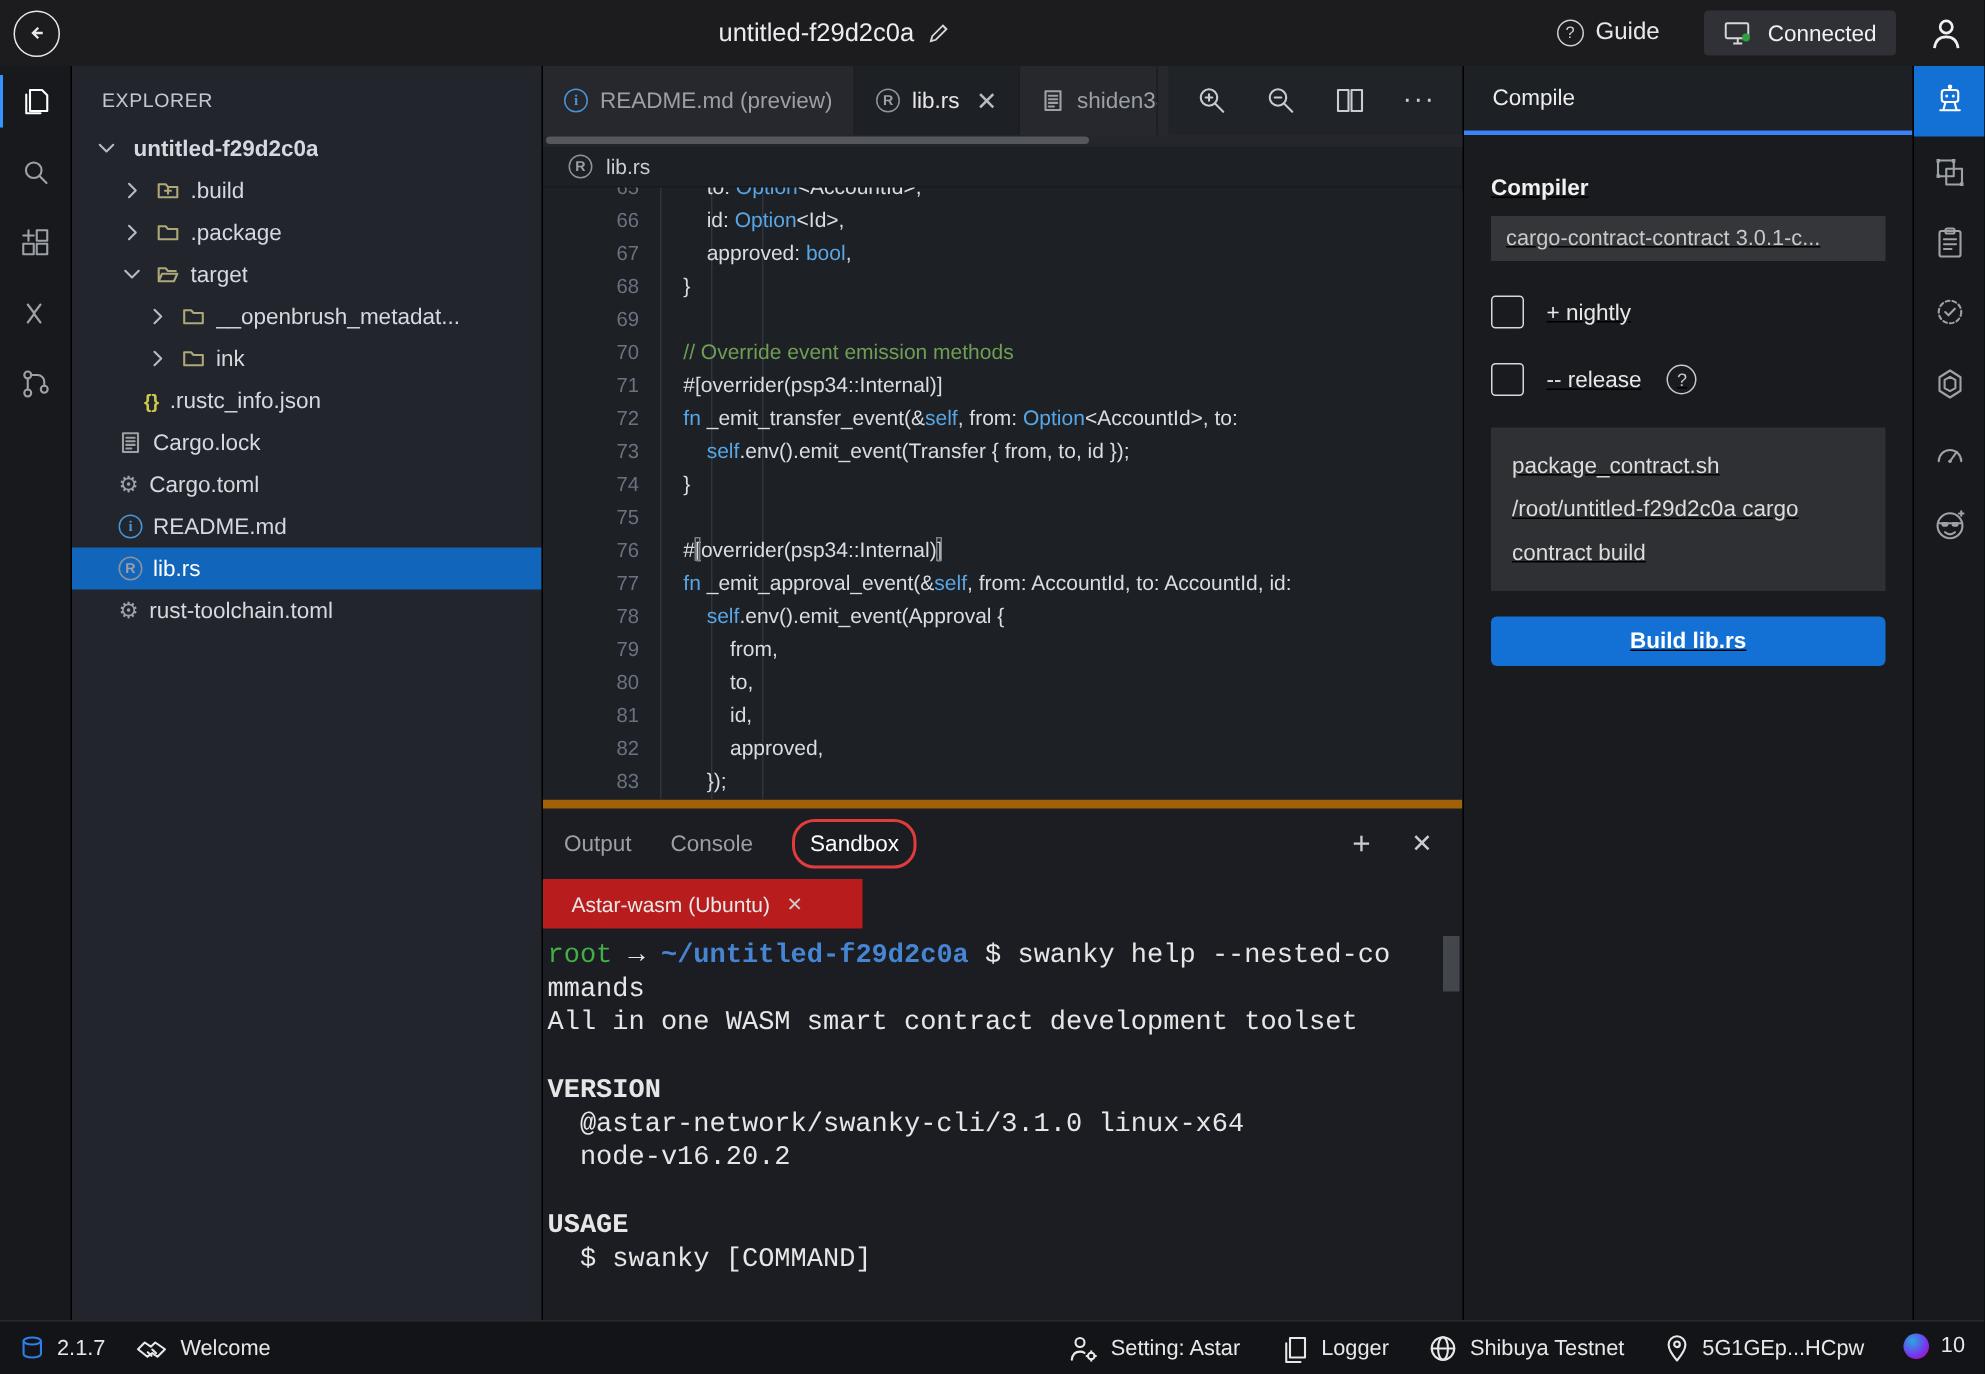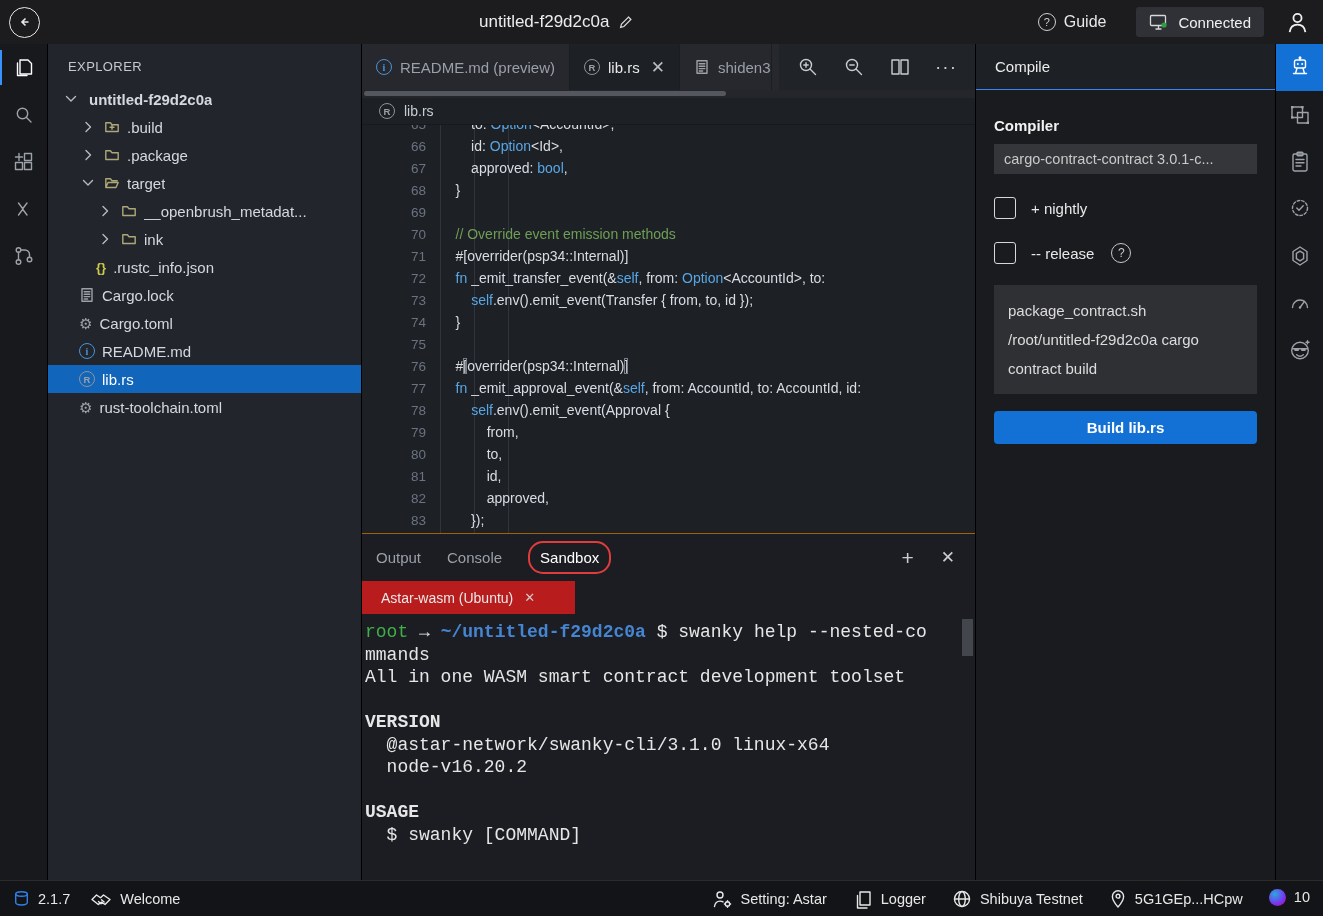--- a/index.html
+++ b/index.html
@@ -54,41 +54,41 @@
   .guide-v { position:absolute; top:0; bottom:0; width:1px; background:#30353d; }
   .code-rows { margin-top:-12px; position:relative; }
   .crow { height:22px; display:flex; align-items:center; }
   .lnum { width:64px; text-align:right; color:#6b7280; flex-shrink:0; font-size:13.5px; }
   .lcode { margin-left:14px; white-space:pre; color:#d8dce3; }
   .lcode .k { color:#58a6e6; }
   .lcode .c { color:#6f9e55; }
   .lcode .bm { outline:1px solid #7a7f87; outline-offset:-1px; }
 
   
-  .panel { height:347px; border-top:1px solid #a16207; background:#1b1d22; display:flex; flex-direction:column; flex-shrink:0; }
+  .panel { height:347px; border-top:6px solid #a16207; background:#1b1d22; display:flex; flex-direction:column; flex-shrink:0; }
   .panel-tabs { height:47px; display:flex; align-items:center; padding-left:14px; flex-shrink:0; }
   .ptab { font-size:15px; color:#9b9fa8; margin-right:26px; cursor:pointer; }
   .ptab.active { color:#ffffff; margin-right:20px;border-radius:15px; }
   .ptab.redbox { border:2.5px solid #e13c3c; padding:6px 10px; }
   .panel-actions { margin-left:auto; display:flex; align-items:center; gap:27px; padding-right:20px; color:#c9ccd2; }
   .panel-actions .icon { cursor:pointer; font-size:21px; line-height:1; }
   .term-tabs { height:33px; display:flex; flex-shrink:0; }
   .term-tab { width:213px; background:#b91c1c; display:flex; align-items:center; gap:11px; padding-left:19px; font-size:14px; color:#e9e9e9; cursor:pointer; }
   .term-tab .close { font-size:13px; color:#cccccc; }
   .terminal { flex:1; position:relative; font-family:"Liberation Mono", monospace; font-size:18px; line-height:22.5px; padding:7px 24px 0 3px; color:#e6e6e6; overflow:hidden; }
   .trow { white-space:pre; }
   .trow .g { color:#3faf46; }
   .trow .p { color:#4585d1; font-weight:bold; }
   .trow .b { font-weight:bold; }
   .vthumb { position:absolute; right:2px; top:5px; width:11px; height:37px; background:#43464c; }
 
   
   .rpanel { width:300px; background:#191b1f; display:flex; flex-direction:column; flex-shrink:0; border-left:1px solid #000; }
-  .rp-header { height:46px; display:flex; align-items:center; padding-left:19px; font-size:15px; color:#ececec; background:#1d2024; border-bottom:1px solid #3b82f6; flex-shrink:0; }
-  .rp-body { padding:0 18px; }
+  .rp-header { height:46px; display:flex; align-items:center; padding-left:19px; font-size:15px; color:#ececec; background:#1d2024; border-bottom:3px solid #3b82f6; flex-shrink:0; }
+  .rp-body { padding:0 18px;text-decoration:underline; }
   .rp-label { font-weight:bold; font-size:15px; color:#f2f2f2; margin:27px 0 10px; }
   .rp-select { height:30px; background:#35363a; color:#c9c9c9; font-size:14.5px; display:flex; align-items:center; padding:0 10px; cursor:pointer; white-space:nowrap; overflow:hidden; }
   .cb-row { margin-top:23px; display:flex; align-items:center; gap:15px; }
   .cb { width:22px; height:22px; border:1.6px solid #d8d8d8; border-radius:3px; background:transparent; cursor:pointer; flex-shrink:0; }
   .cb-label { font-size:15px; color:#e8e8e8; }
   .help-circ { width:20px; height:20px; border:1.5px solid #c8c8c8; border-radius:50%; display:flex; align-items:center; justify-content:center; font-size:12px; color:#c8c8c8; margin-left:2px; cursor:pointer; }
   .script-box { margin-top:21px; background:#2f3034; padding:11px 14px; font-size:15px; color:#dcdcdc; line-height:29px; }
   .build-btn { margin-top:17px; height:33px; background:#1371d6; border-radius:4px; color:#fff; font-weight:bold; font-size:15px; display:flex; align-items:center; justify-content:center; cursor:pointer; }
 
   

